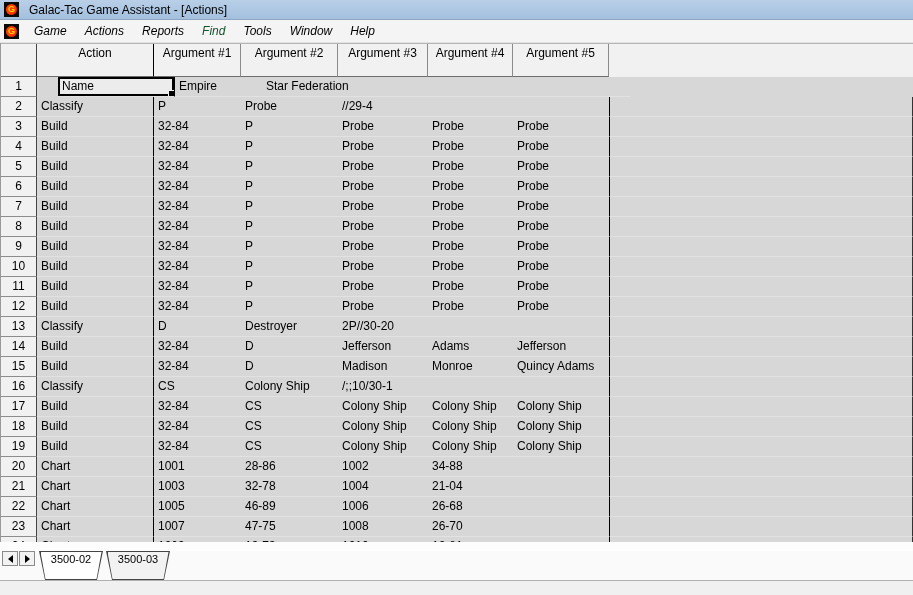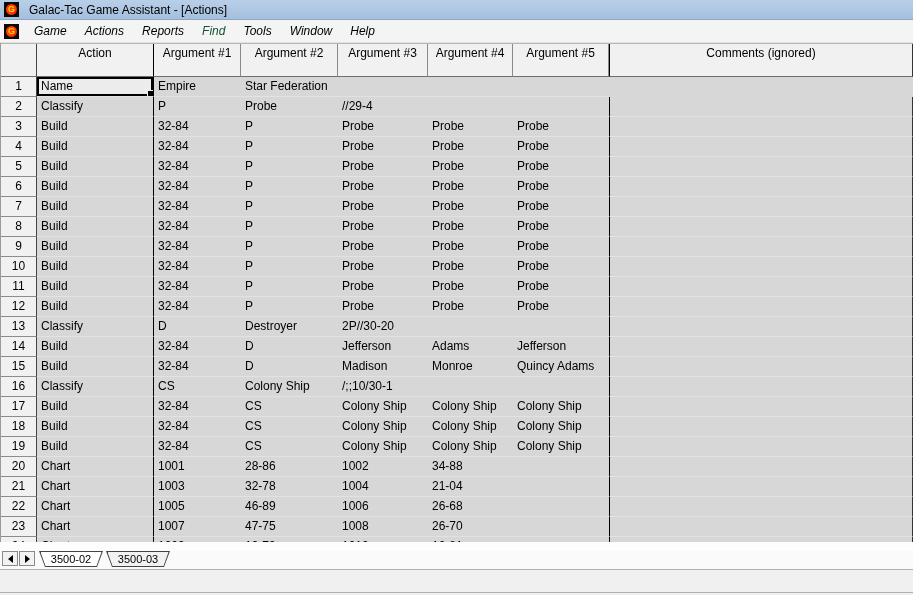--- a/index.html
+++ b/index.html
@@ -42,34 +42,34 @@
   .c-a2       { width:97px;  flex:0 0 97px; }
   .c-a3       { width:90px;  flex:0 0 90px; }
   .c-a4       { width:85px;  flex:0 0 85px; }
   .c-a5       { width:96px;  flex:0 0 96px; }
   .c-comments { flex:1 1 auto; }
   .cell.c-action { border-right:1px solid #000; }
   .hcell.c-action { border-right:1px solid #000; text-align:center; }
   .cell.c-comments { border-left:1px solid #000; border-right:1px solid #333; }
   .hcell.c-comments { border-left:1px solid #000; border-right:1px solid #333; }
 
-  .cell.selected { background:#ececec; box-shadow:inset 0 0 0 2px #000; position:relative; }
+  .cell.selected { background:#ececec; box-shadow:inset 0 0 0 2px #000; position:relative;margin-left:21px; }
   .cell.selected::after { content:''; position:absolute; right:-1px; bottom:-1px;
     width:5px; height:5px; background:#000; border:1px solid #f1f1f1; }
 
   
   .gap { flex:0 0 9px; background:#fdfdfd; }
   .tabbar { flex:0 0 18px; background:#fafafa; display:flex; align-items:flex-start; padding-left:2px; }
   .tab-btn { width:16px; height:15px; background:#f2f2f2; border:1px solid #8a8a8a;
     display:inline-flex; align-items:center; justify-content:center; margin-right:1px; }
   .arrow-left { width:0; height:0; border-top:4px solid transparent; border-bottom:4px solid transparent;
     border-right:5px solid #000; }
   .arrow-right { width:0; height:0; border-top:4px solid transparent; border-bottom:4px solid transparent;
     border-left:5px solid #000; }
-  .tab { position:relative; height:16px; margin-left:3px; min-width:64px; }
+  .tab { position:relative; height:29px; margin-left:3px; min-width:64px; }
   .tab-outer { position:absolute; inset:0; background:#444;
     clip-path:polygon(0 0, 100% 0, calc(100% - 6px) 100%, 6px 100%); }
   .tab-inner { position:absolute; left:1.5px; right:1.5px; top:1px; bottom:1px; background:#fff;
     clip-path:polygon(0 0, 100% 0, calc(100% - 5px) 100%, 5px 100%);
     font-size:11px; line-height:14px; text-align:center; padding:0 8px; white-space:nowrap; }
   .tab.inactive .tab-inner { background:#f2f2f2; }
 
   
   .statusbar { flex:0 0 23px; background:#f0f0f0; border-top:1px solid #b0b0b0; }
   .bottomstrip { flex:1 1 auto; background:#f0f0f0; border-top:1px solid #b0b0b0; }
@@ -101,21 +101,20 @@
 
   <div class="grid">
     <div class="grid-headrow">
       <div class="corner"></div>
       <div class="hcell c-action">Action</div>
       <div class="hcell c-a1">Argument #1</div>
       <div class="hcell c-a2">Argument #2</div>
       <div class="hcell c-a3">Argument #3</div>
       <div class="hcell c-a4">Argument #4</div>
       <div class="hcell c-a5">Argument #5</div>
-      <div class="hcell c-comments">Comments (ignored)</div>
     </div>
     <div id="grid-body">
   <div class="grid-row">
     <div class="rownum">1</div>
     <div class="cell c-action selected">Name</div>
     <div class="cell c-a1">Empire</div>
     <div class="cell c-a2">Star Federation</div>
     <div class="cell c-a3"></div>
     <div class="cell c-a4"></div>
     <div class="cell c-a5"></div>

